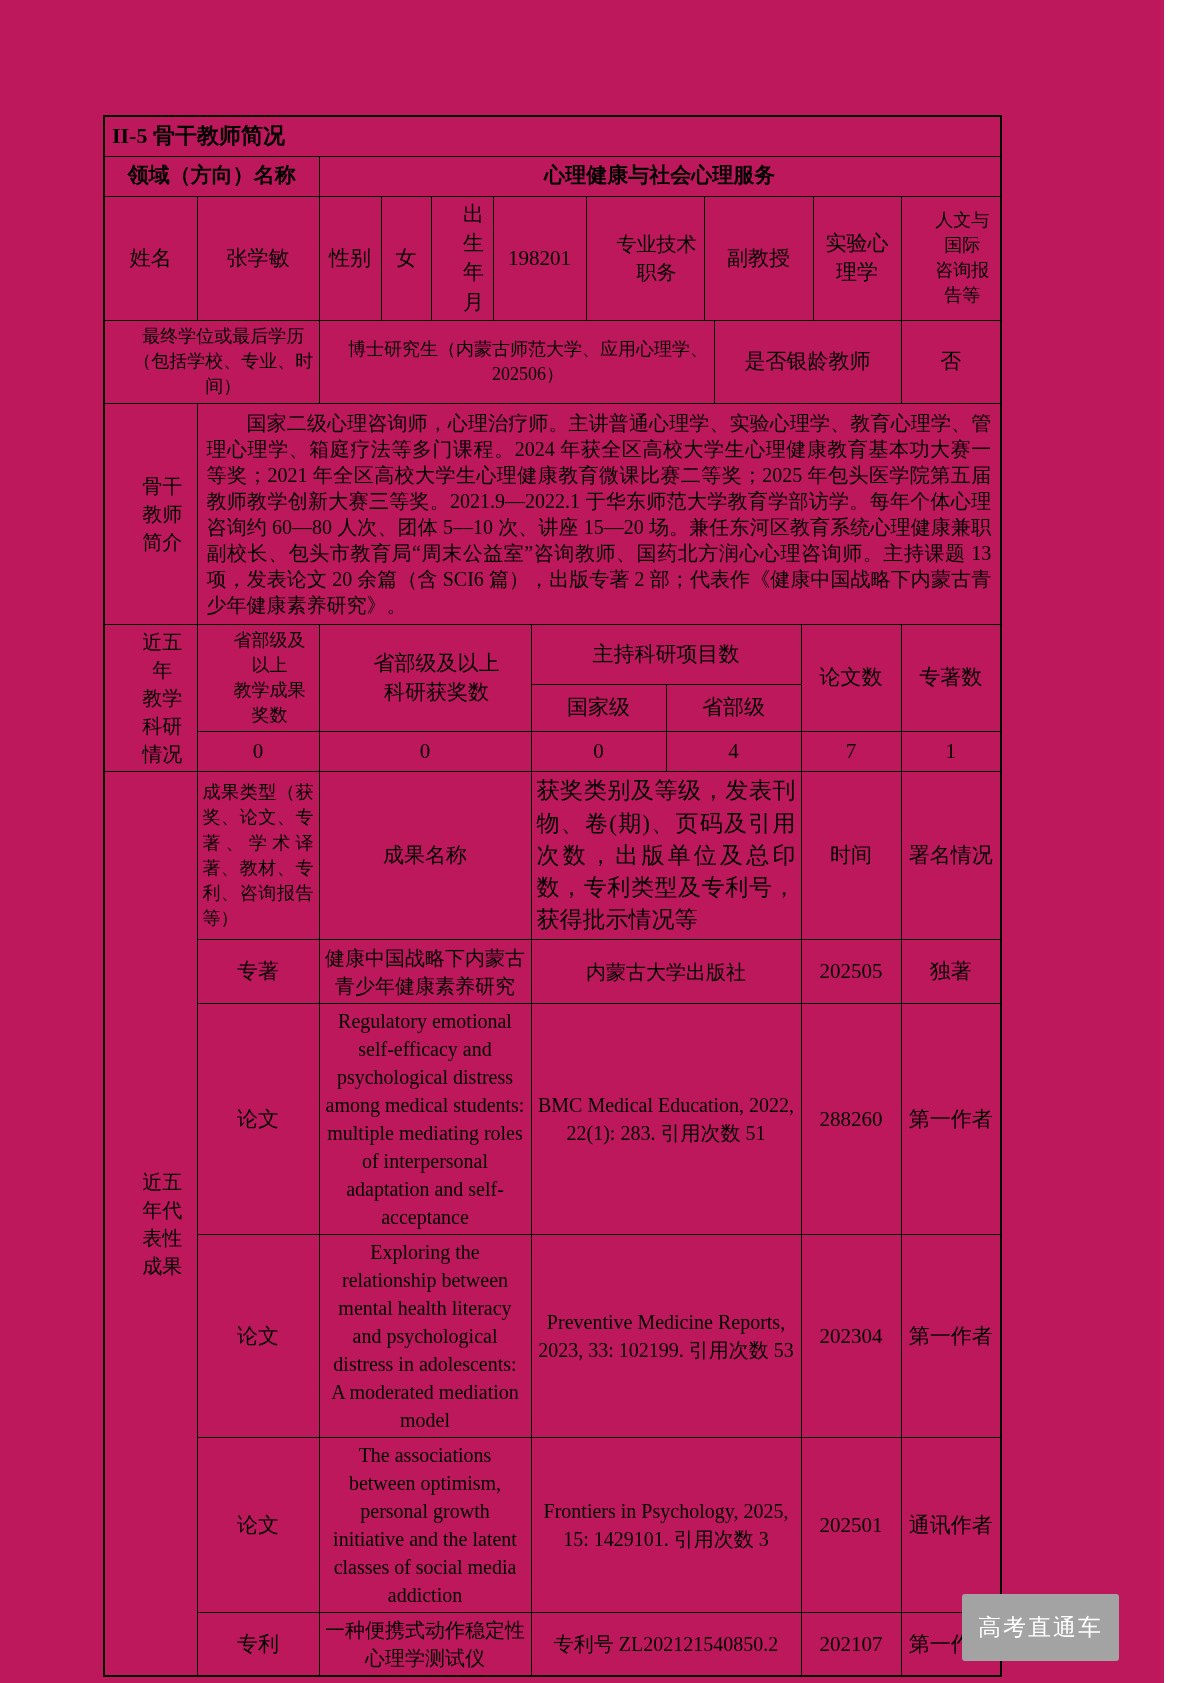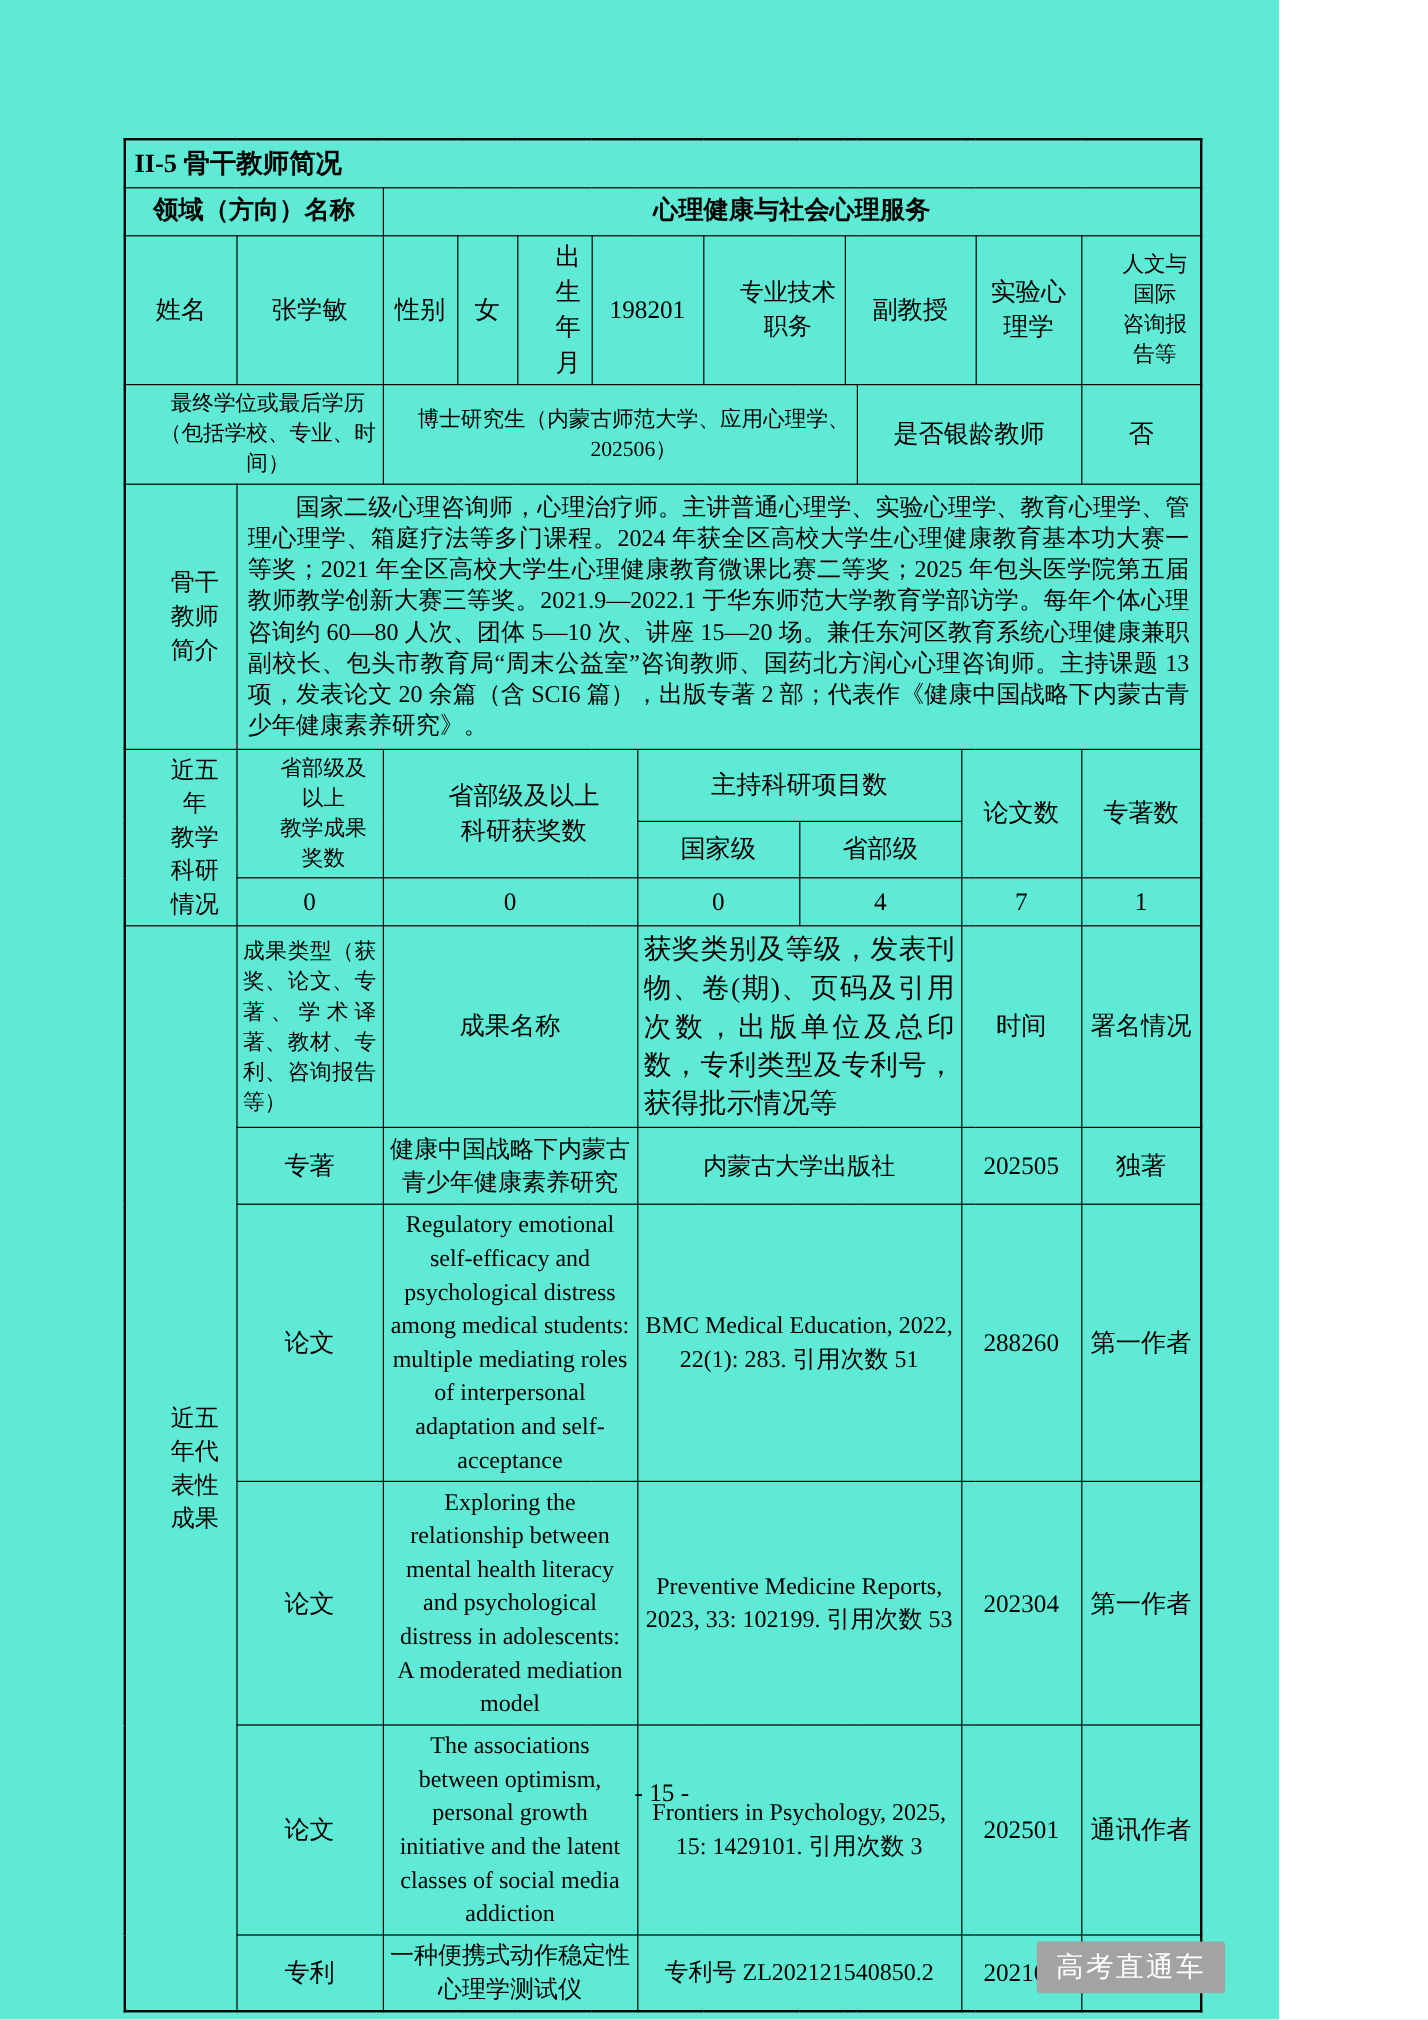--- a/index.html
+++ b/index.html
@@ -1,21 +1,21 @@
 <!DOCTYPE html>
 <html><head>
 <meta charset="utf-8">
 <style>
   * { margin: 0; padding: 0; box-sizing: border-box; }
   html, body { background: #ffffff; }
   .page {
     position: relative;
-    width: 1066px;
+    width: 1164px;
     height: 1683px;
-    background: #5eead4;
+    background: #be185d;
     color: #000000;
     font-family: "Liberation Serif", "DejaVu Serif", serif;
     overflow: hidden;
   }
   table.form {
     position: absolute;
     left: 103px;
     top: 115px;
     width: 897px;
     border-collapse: collapse;
@@ -61,21 +61,21 @@
     font-size: 21px;
   }
   .watermark {
     position: absolute;
     right: 45px;
     bottom: 22px;
     background: #a3a3a3;
     color: #ffffff;
     font-family: "Liberation Sans", "DejaVu Sans", sans-serif;
     font-size: 23px;
-    padding: 6px 16px;
+    padding: 18px 16px;
     border-radius: 3px;
     letter-spacing: 2px;
   }
 </style>
 </head>
 <body>
 
 <div class="page">
 
   <table class="form">
@@ -210,17 +210,16 @@
       <td>专利</td>
       <td colspan="4" class="f20">一种便携式动作稳定性心理学测试仪</td>
       <td colspan="5" class="f20">专利号 ZL202121540850.2</td>
       <td colspan="2">202107</td>
       <td>第一作者</td>
     </tr>
 
   </tbody>
     </table>
 
-  <div class="pagenum">- 15 -</div>
 
   <div class="watermark">高考直通车</div>
 
 </div>
 
 </body></html>

